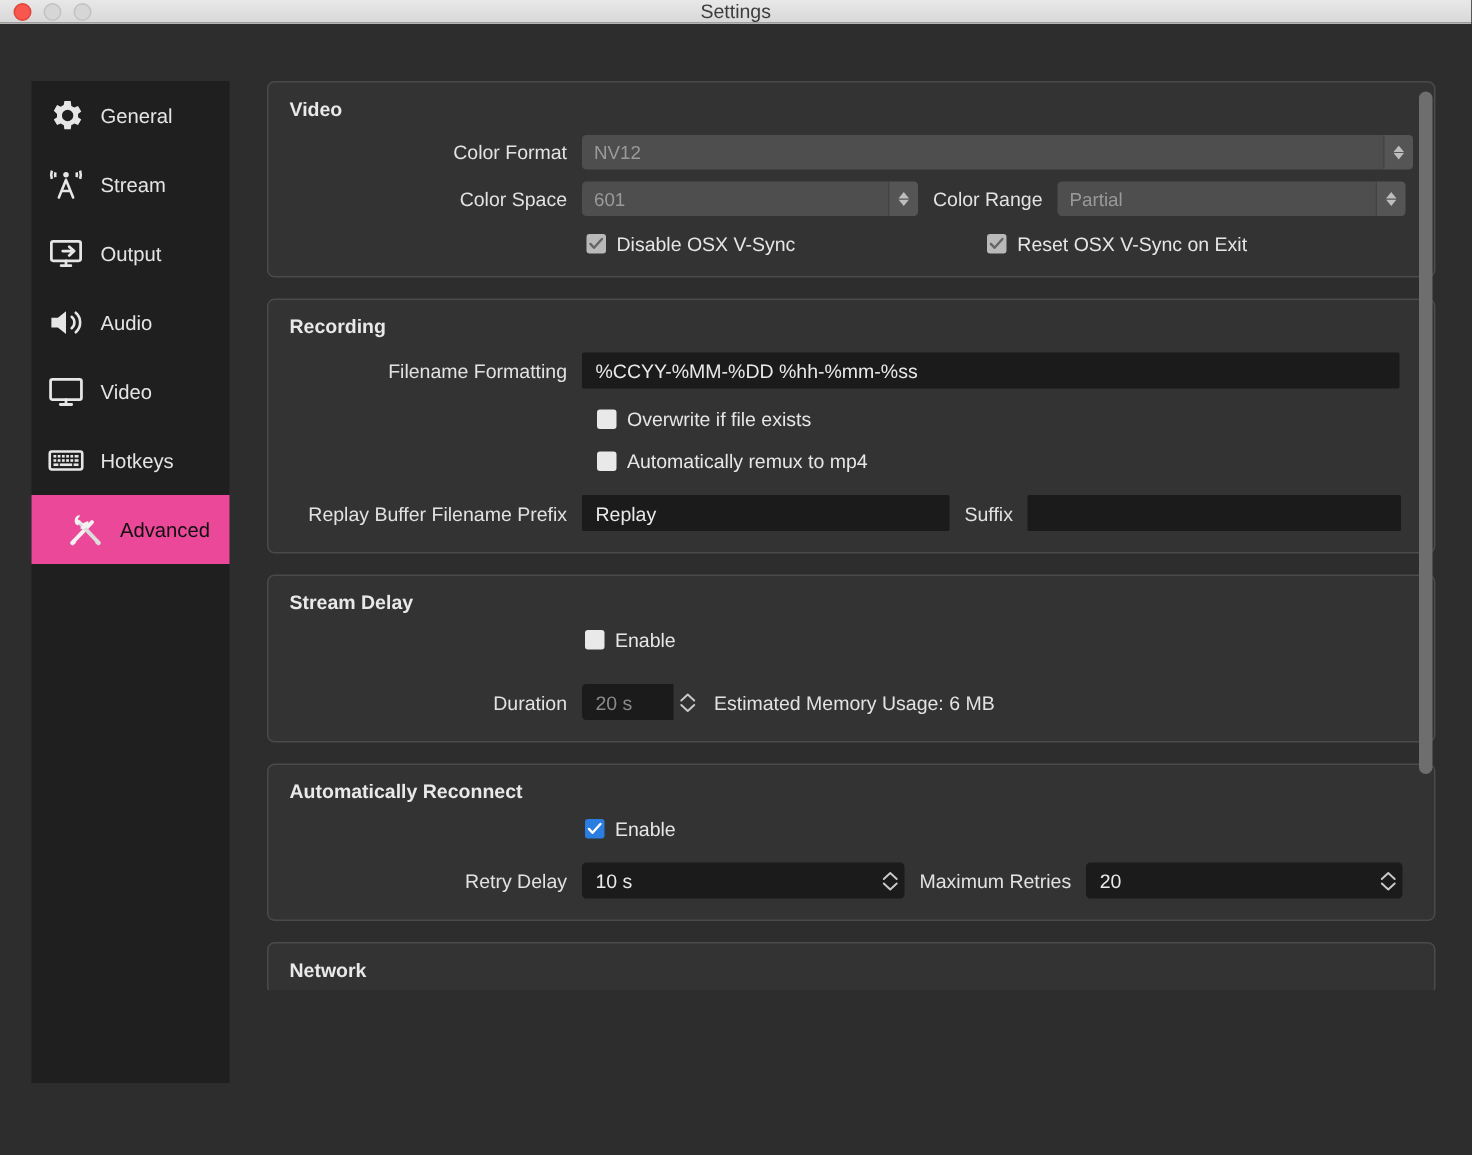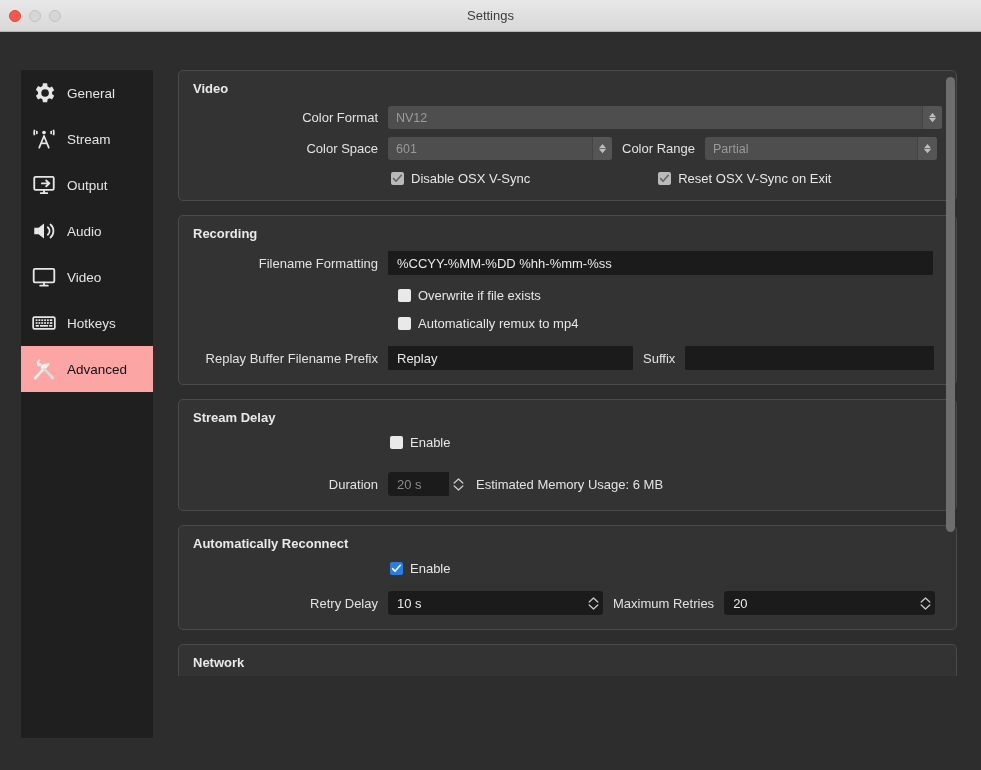--- a/index.html
+++ b/index.html
@@ -6,21 +6,21 @@
   html, body {
     width: 981px; height: 770px;
     background: #2d2d2d;
     font-family: "Liberation Sans", sans-serif;
     overflow: hidden;
   }
 
   
   .titlebar {
     position: relative;
-    height: 32px;
+    height: 16px;
     background: linear-gradient(to bottom, #e8e8e8, #d8d8d8);
     border-bottom: 1px solid #b5b5b5;
     display: flex; align-items: center;
   }
   .traffic { display: flex; gap: 8px; margin-left: 9px; }
   .light { width: 12px; height: 12px; border-radius: 50%; }
   .light.close { background: #f8574d; border: 1px solid #e0443b; }
   .light.min   { background: #d6d6d6; border: 1px solid #c2c2c2; }
   .light.max   { background: #d6d6d6; border: 1px solid #c2c2c2; }
   .titletext {
@@ -35,21 +35,21 @@
   .sidebar {
     position: absolute; left: 21px; top: 38px;
     width: 132px; height: 668px;
     background: #1f1f1f;
   }
   .side-item {
     display: flex; align-items: center;
     height: 46px; padding-left: 8px; gap: 8px;
     color: #e4e4e4; font-size: 13.5px;
   }
-  .side-item.active { background: #fca5a5; color: #101010; }
+  .side-item.active { background: #ec4899; color: #101010; justify-content: center; }
   .side-icon { width: 30px; height: 30px; display: flex; align-items: center; justify-content: center; flex: 0 0 30px; }
   .side-icon svg { display: block; }
 
   
   .content {
     position: absolute; left: 170px; top: 38px;
     width: 795px; height: 606px;
     overflow: hidden;
   }
   .scrollinner { position: relative; width: 795px; }

